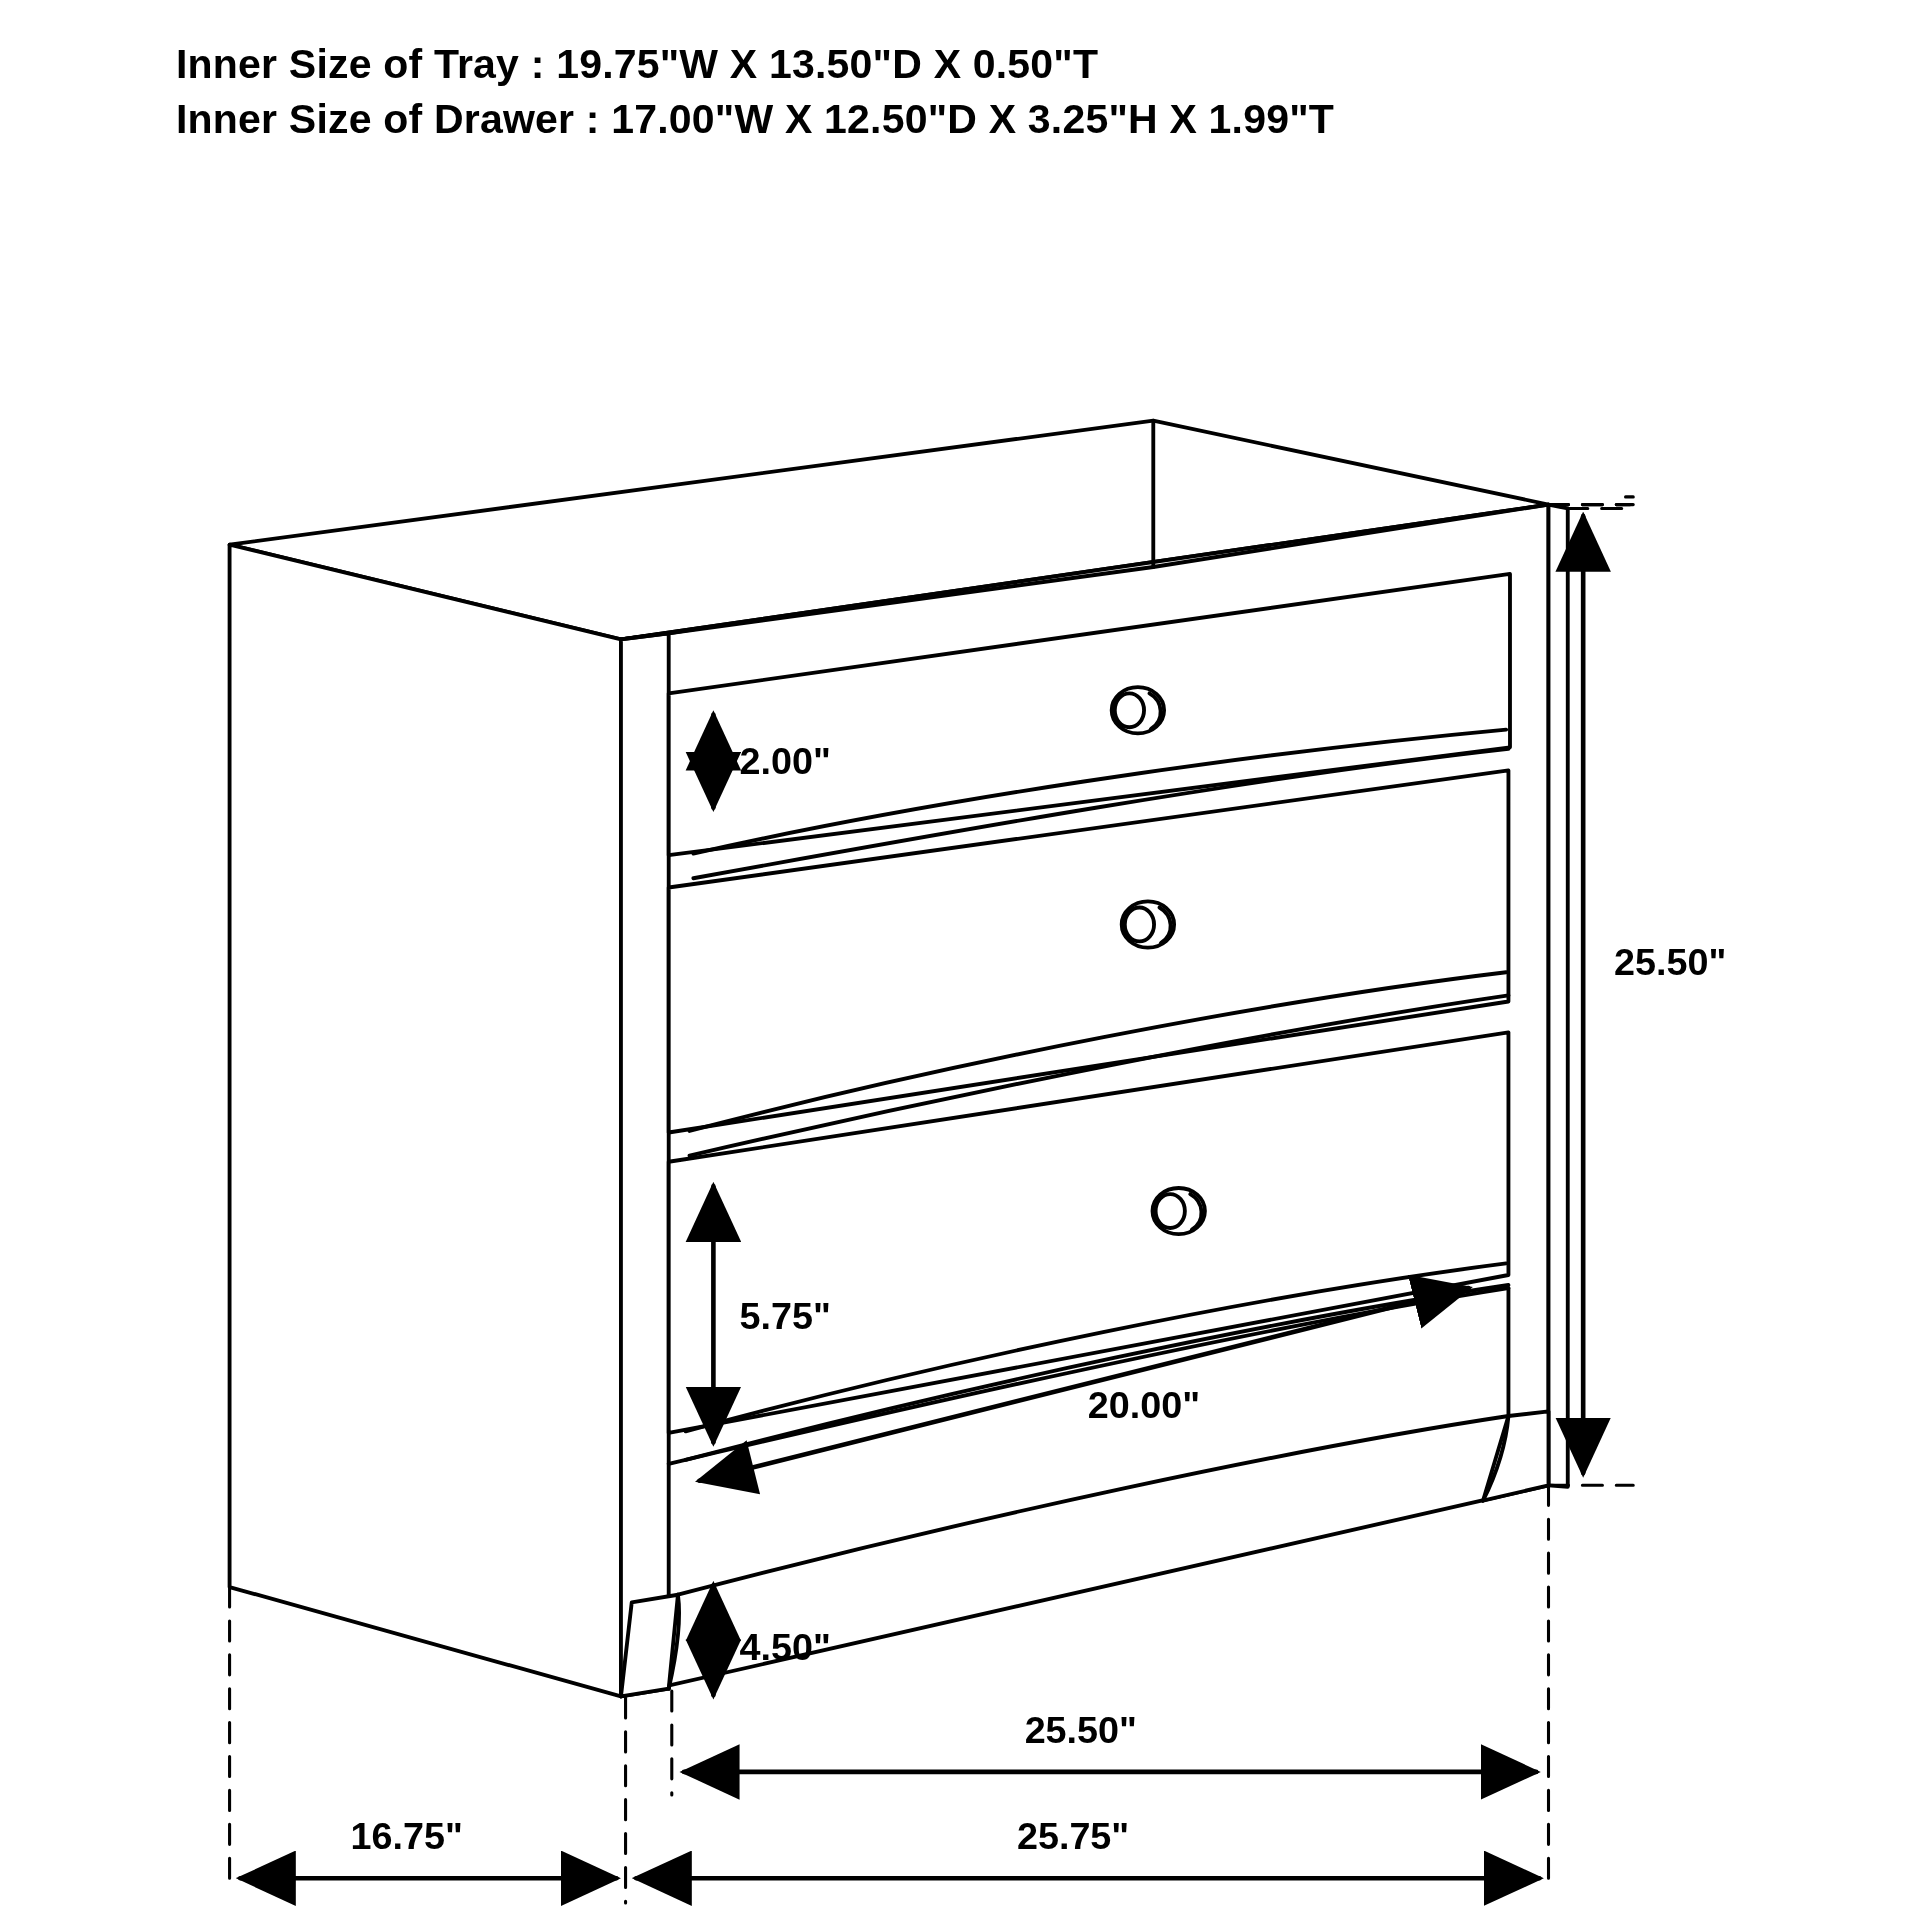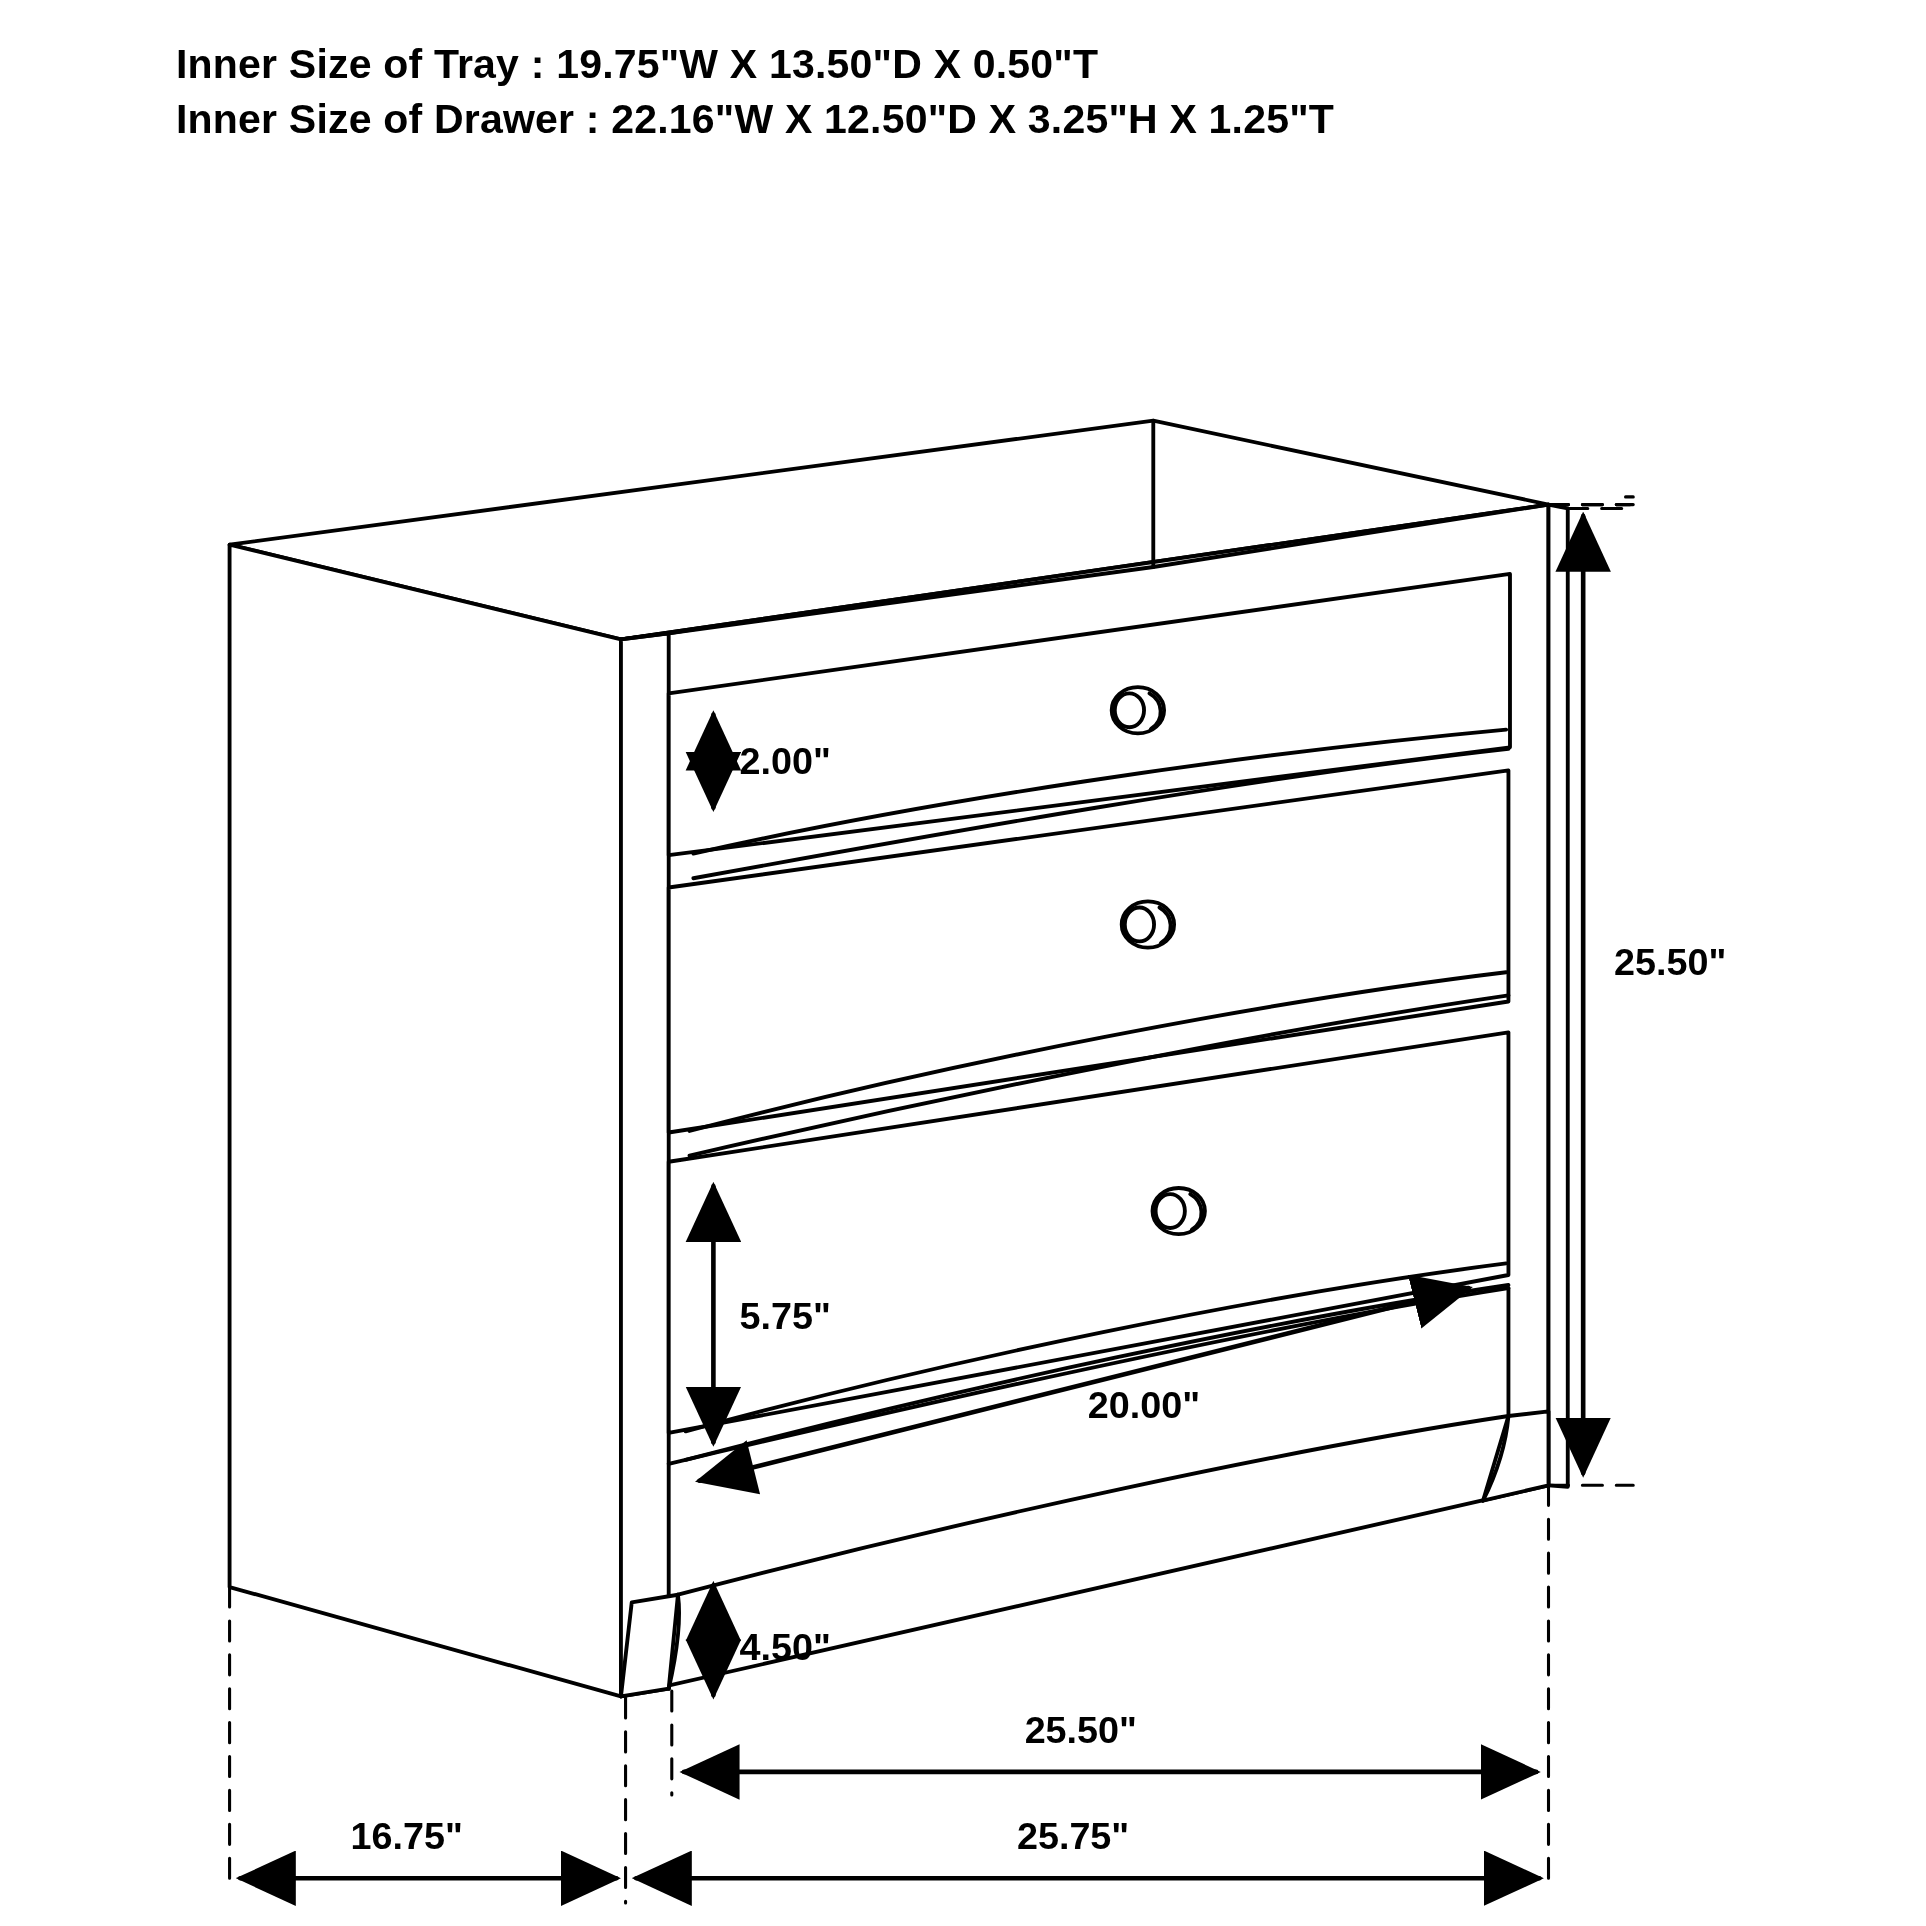--- a/index.html
+++ b/index.html
@@ -44,21 +44,21 @@
     fill: #000000;
   }
 </style>
 </head>
 <body>
 
 <div id="stage">
 
   <div class="spec-block">
     <div class="spec-line">Inner Size of Tray : 19.75"W X 13.50"D X 0.50"T</div>
-    <div class="spec-line">Inner Size of Drawer : 22.16"W X 12.50"D X 3.25"H X 1.25"T</div>
+    <div class="spec-line">Inner Size of Drawer : 17.00"W X 12.50"D X 3.25"H X 1.99"T</div>
   </div>
 
   <svg id="diagram-svg" width="1926" height="1926" viewBox="0 0 2500 2500">
 
     <g fill="none" stroke="#000000" stroke-width="5" stroke-linejoin="round" stroke-linecap="round">
 
       <g>
         <path d="M 298 707 L 1497 546 L 2010 655 L 806 830 Z" fill="#ffffff"></path>
       </g>
 

